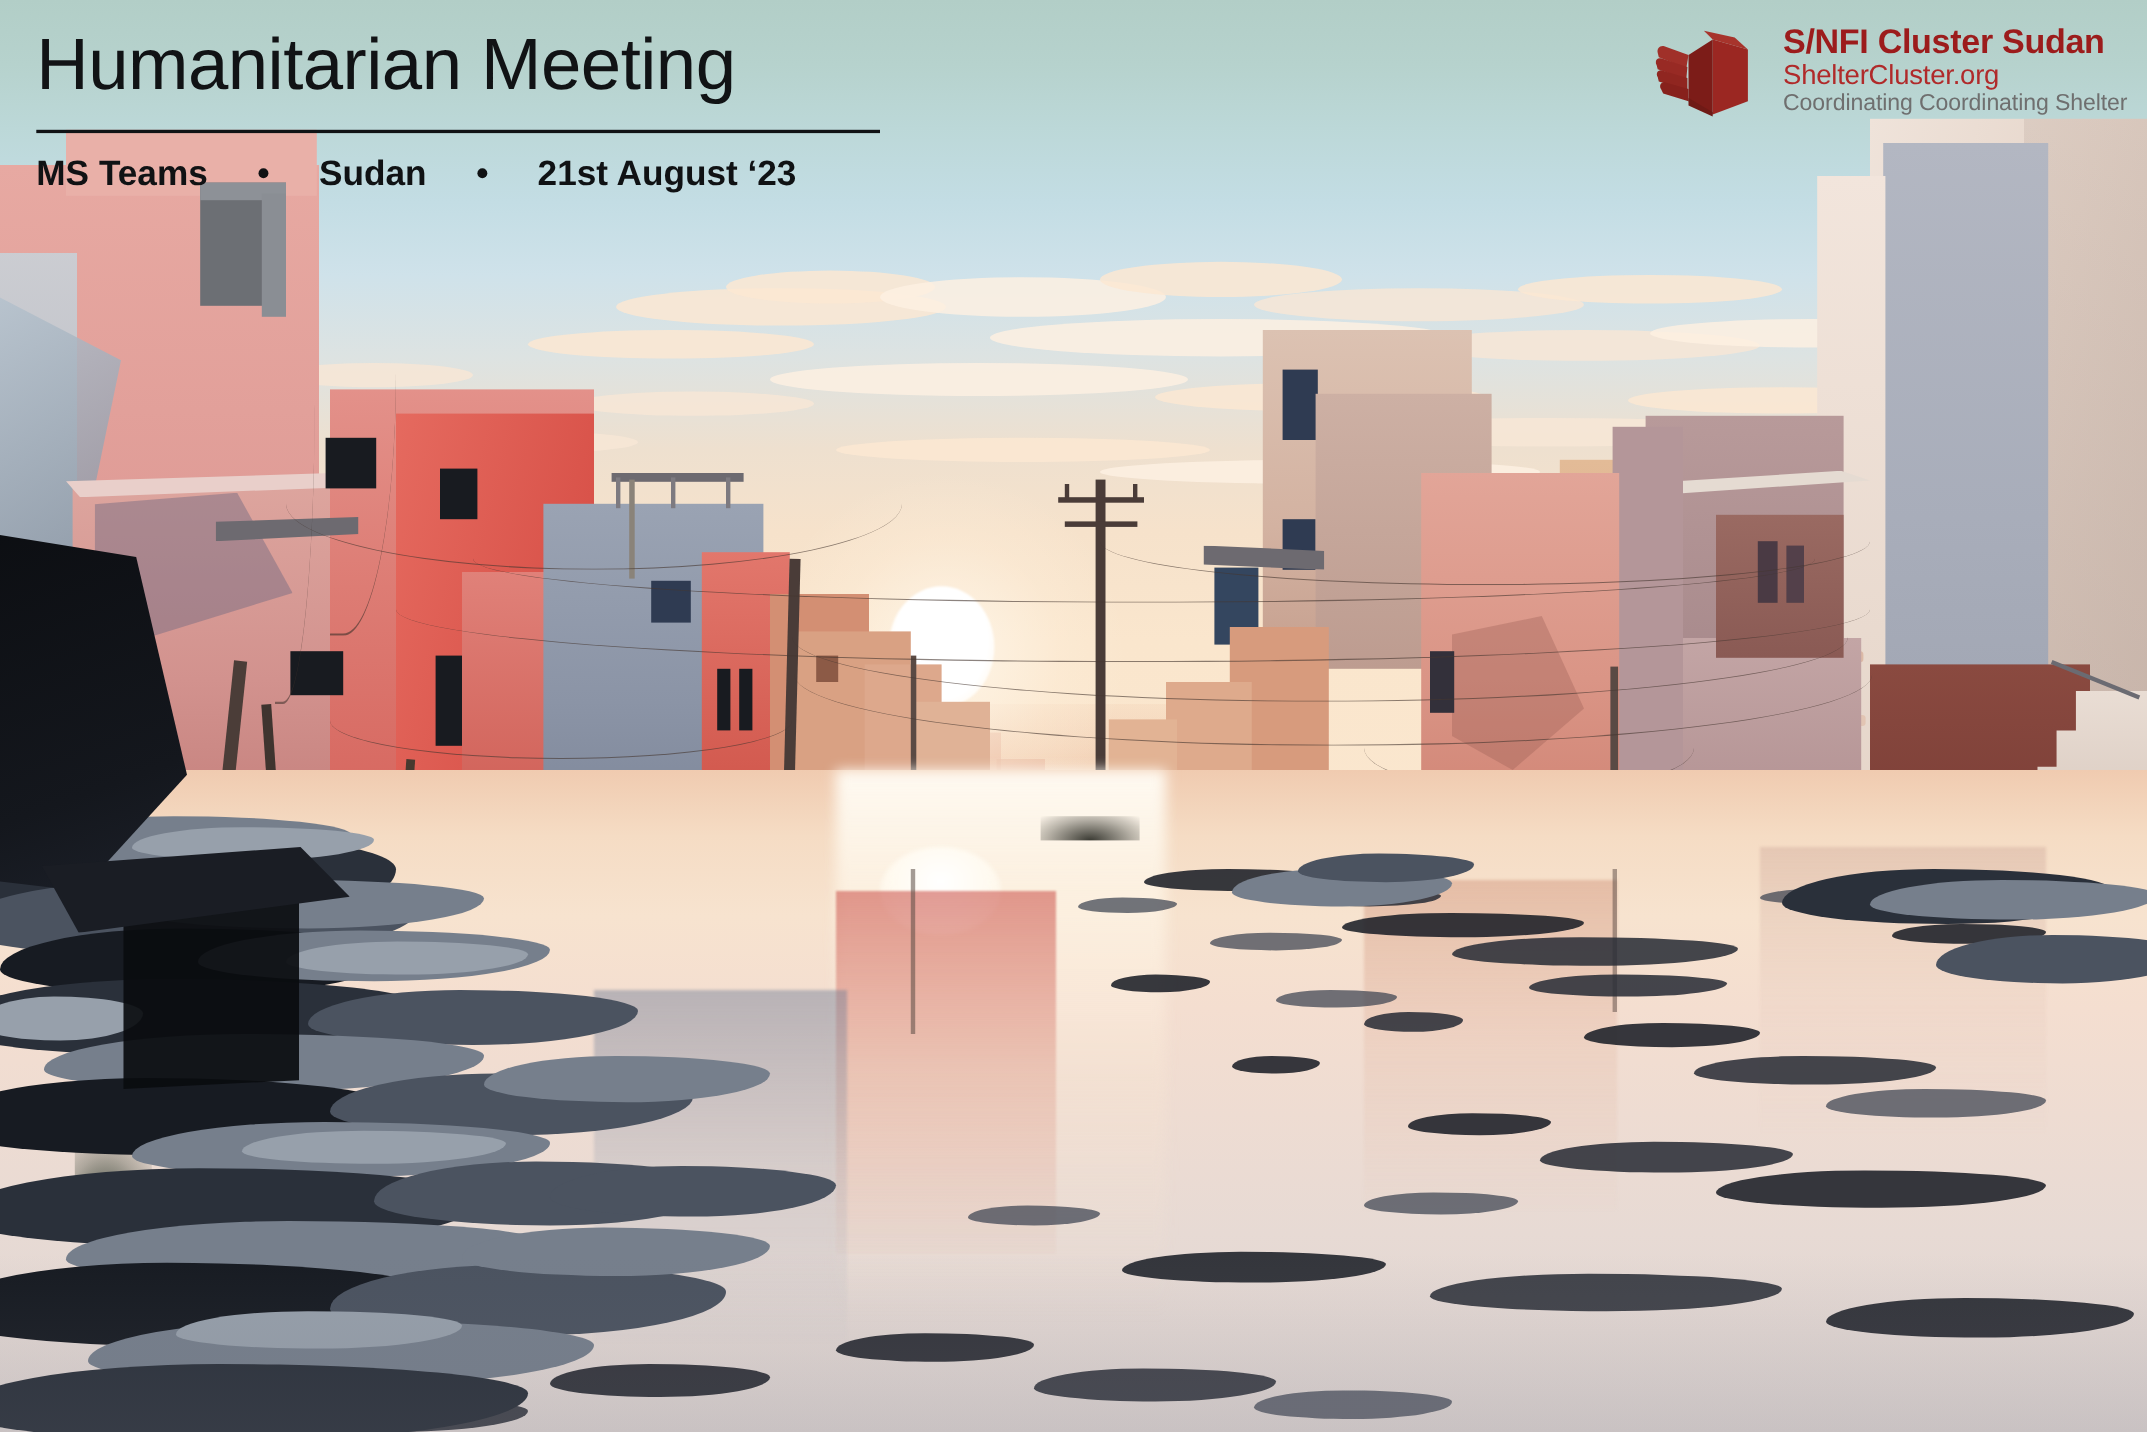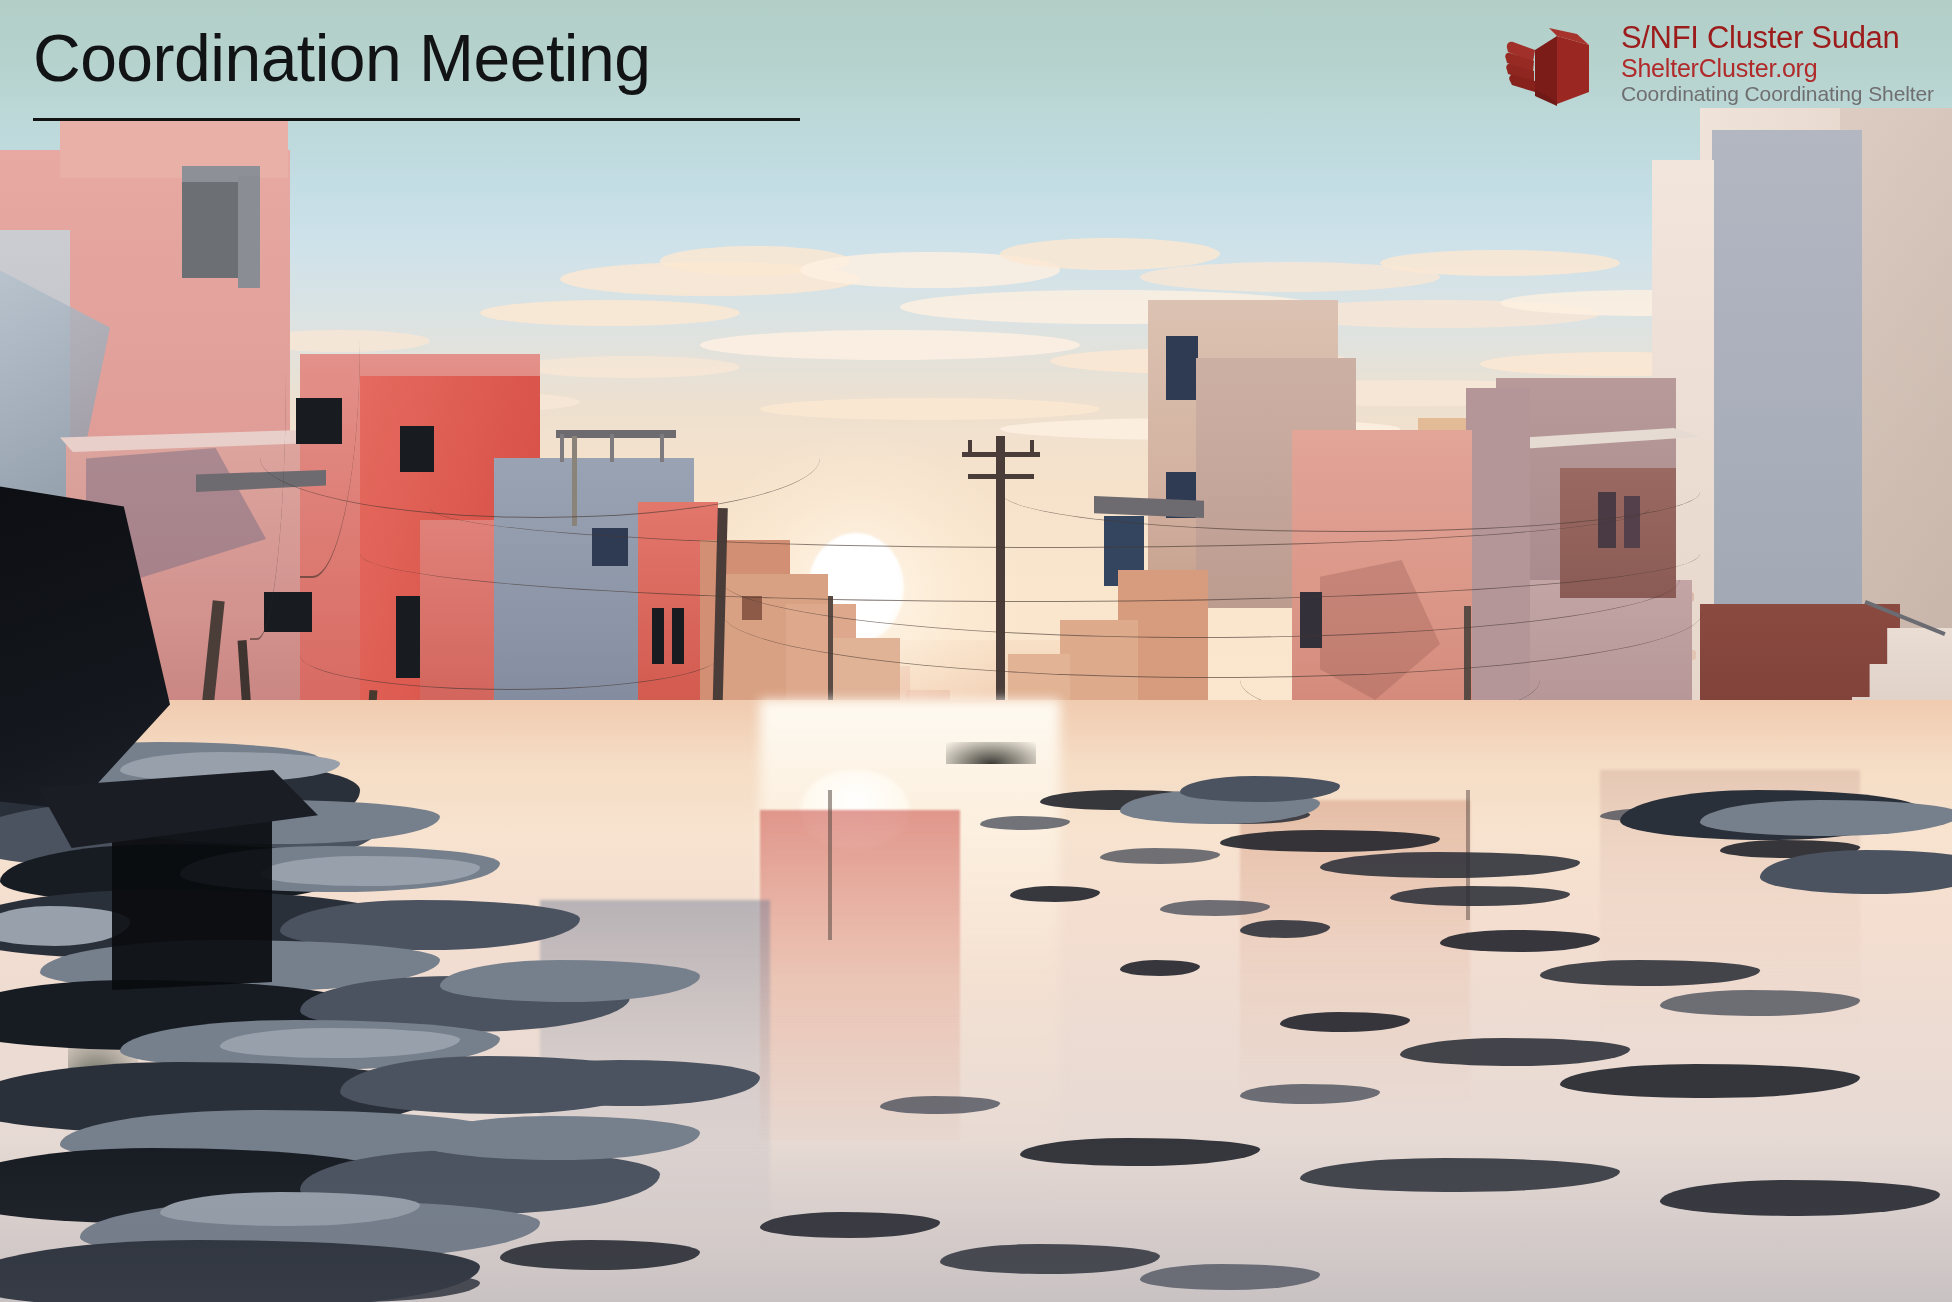--- a/index.html
+++ b/index.html
@@ -194,21 +194,21 @@
     position: absolute;
     right: 18px;
     top: 22px;
     display: flex;
     align-items: flex-start;
     z-index: 40;
   }
   .logo-mark { width: 104px; height: 82px; flex: 0 0 auto; margin-top: 4px; }
   .logo-text { margin-left: 12px; }
   .logo-l1 {
-    font-size: 31px; font-weight: 400; color: #9c1c1c;
+    font-size: 31px; font-weight: 700; color: #9c1c1c;
     line-height: 1.02; letter-spacing: -0.3px; white-space: nowrap;
   }
   .logo-l2 {
     font-size: 25px; font-weight: 400; color: #b02a2a;
     line-height: 1.12; letter-spacing: -0.2px; white-space: nowrap;
   }
   .logo-l3 {
     font-size: 21px; font-weight: 400; color: #6f6f6f;
     line-height: 1.15; letter-spacing: -0.1px; white-space: nowrap;
   }
@@ -502,22 +502,29 @@
                 clip-path:polygon(0 6%,100% 0,100% 96%,0 100%);"></div>
     <div class="shape" style="left:38px;top:770px;width:280px;height:78px;background:#1a1d24;
                 clip-path:polygon(0 22%,84% 0,100% 58%,12% 100%);"></div>
 
     <div class="shape" style="left:0;top:1140px;width:100%;height:162px;
                 background:linear-gradient(to bottom, rgba(120,120,130,0), rgba(110,112,124,.18));"></div>
 
   </div>
 
   <div class="headline-wrap">
-    <div class="title-sub">Coordination Meeting</div>
+    <div class="title-sub">Humanitarian Meeting</div>
     <div class="rule"></div>
+    <div class="meta">
+      <span class="item">MS Teams</span>
+      <span class="dot"></span>
+      <span class="item">Sudan</span>
+      <span class="dot"></span>
+      <span class="item">21st August ‘23</span>
+    </div>
   </div>
 
   <div class="logo">
     <span class="logo-mark">
       <svg viewBox="0 0 104 82" width="104" height="82" aria-hidden="true">
 
         <polygon points="52,10 84,19 84,66 52,78" fill="#9b2722"></polygon>
 
         <polygon points="52,10 52,78 30,66 30,24" fill="#7c1c18"></polygon>
 

